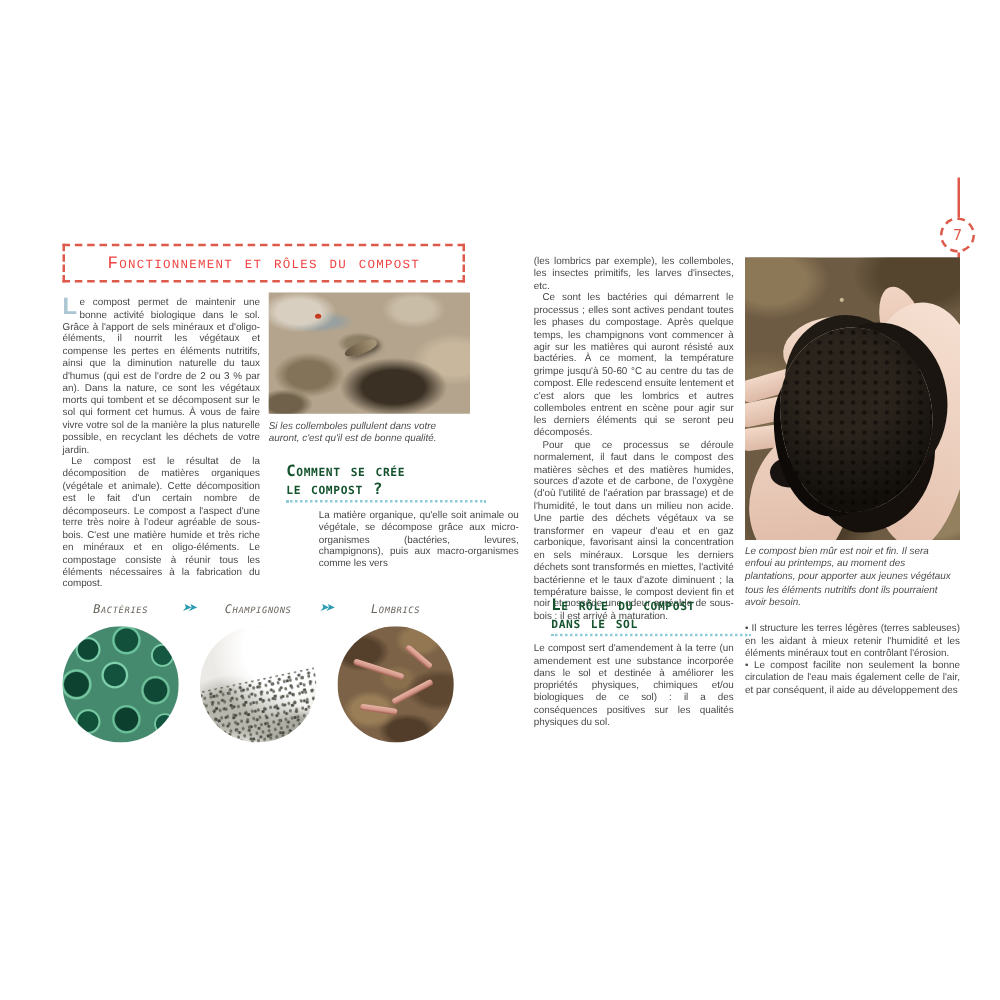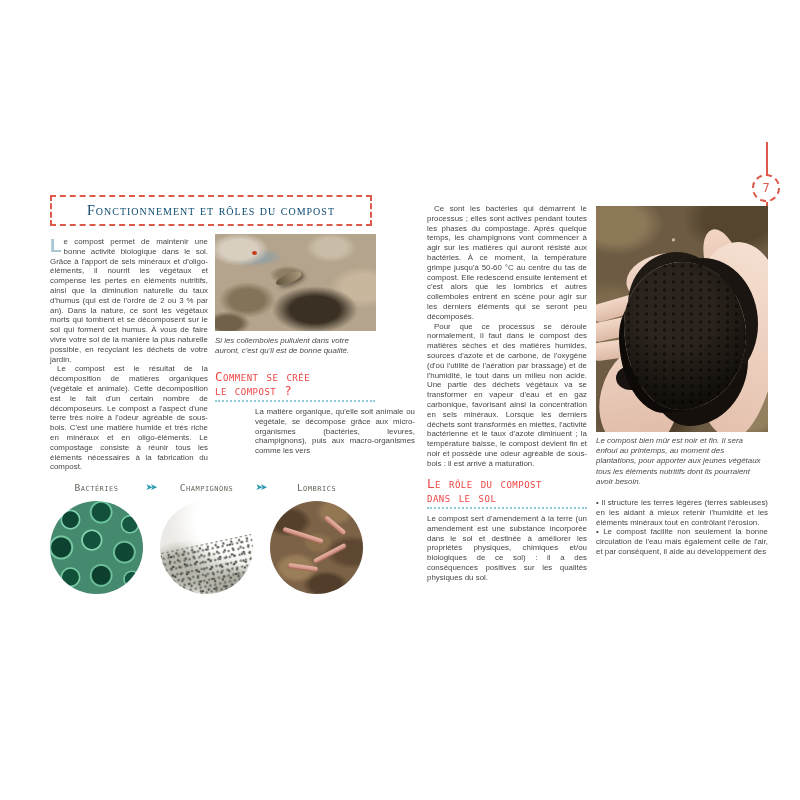--- a/index.html
+++ b/index.html
@@ -17,42 +17,42 @@
     display:flex; align-items:center; justify-content:center;
     color:#dd5a4b; font-family:"DejaVu Sans Mono", monospace; font-size:12px;
     background:#fff;
   }
   
   .title-box {
     position:absolute; left:50px; top:195px; width:322px; height:31px;
     border:2px dashed #dd5a4b; display:flex; align-items:center; justify-content:center;
   }
   .title-box h1 {
-    font-family:Liberation Serif, serif; font-weight:normal;
-    font-variant:small-caps; font-size:14px; letter-spacing:1px; color:#0c4a6e;
+    font-family:Liberation Mono, monospace; font-weight:normal;
+    font-variant:small-caps; font-size:14px; letter-spacing:1px; color:#ef4444;
     white-space:nowrap;
   }
   
   .bodytext { font-size:7.9px; line-height:9.8px; text-align:justify; color:#474747; }
   .bodytext p.indent { text-indent:7px; }
   .dropcap {
     float:left; font-size:19px; line-height:16px; padding:1px 2px 0 0;
     color:#a9c6d2; font-weight:bold; font-family:"Liberation Sans", sans-serif;
   }
   .col-left  { position:absolute; left:50px;  top:237px; width:158px; }
   .col-mid   { position:absolute; left:427px; top:204px; width:160px; }
   .s1-body   { position:absolute; left:215px; top:407px; width:160px;margin-left:40px; }
   .s2-body   { position:absolute; left:427px; top:514px; width:160px; }
   .col-right { position:absolute; left:596px; top:498px; width:172px; }
   
   .section-heading {
-    font-family:"DejaVu Sans Mono", monospace; font-weight:normal;
-    font-variant:small-caps; color:#ef4444; font-size:12.5px; line-height:13.5px;
+    font-family:"DejaVu Sans Mono", monospace; font-weight:bold;
+    font-variant:small-caps; color:#14532d; font-size:12.5px; line-height:13.5px;
     letter-spacing:0.5px; white-space:pre-line;
-    border-bottom:2px dotted #8ecbd8; padding-bottom:3px;
+    border-bottom:2px dotted #8ecbd8; padding-bottom:3px;margin-left:14px;
   }
   .s1-heading { position:absolute; left:215px; top:370px; width:160px; }
   .s2-heading { position:absolute; left:427px; top:477px; width:160px; }
   
   .caption { font-style:italic; font-size:7.9px; line-height:10.2px; color:#4c4c4c; }
   .caption1 { position:absolute; left:215px; top:336px; width:158px; }
   .caption2 { position:absolute; left:596px; top:436px; width:170px; }
   
   .photo-collembole {
     position:absolute; left:215px; top:234px; width:161px; height:97px; overflow:hidden;
@@ -69,21 +69,21 @@
   }
   .mite { position:absolute; left:37px; top:17px; width:5px; height:4px; border-radius:50%; background:#c43b1f; }
   .springtail {
     position:absolute; left:60px; top:40px; width:27px; height:9px;
     border-radius:50% 40% 40% 50%; transform:rotate(-22deg);
     background:linear-gradient(90deg,#5f5340,#8d7c60 60%,#a8987c);
     box-shadow:2px 3px 4px rgba(40,32,20,.55);
   }
   
   .diagram { position:absolute; left:50px; top:482px; width:314px; }
-  .diagram-labels { display:flex; align-items:center; margin-bottom:8px; }
+  .diagram-labels { display:flex; align-items:flex-start; margin-bottom:8px;font-style:italic; }
   .diagram-label {
     width:93px; text-align:center; font-family:"DejaVu Sans Mono", monospace;
     font-variant:small-caps; font-size:9.5px; letter-spacing:0.5px; color:#6a655c;
   }
   .diagram-arrow {
     width:17px; text-align:center; color:#2e9cb0; font-size:9px; letter-spacing:-3px;
     line-height:9px; text-indent:-3px;
   }
   .diagram-circles { display:flex; gap:17px; }
   .circle { width:93px; height:93px; border-radius:50%; position:relative; overflow:hidden; }
@@ -240,20 +240,21 @@
       <div class="circle worms">
         <div class="worm worm1"></div>
         <div class="worm worm2"></div>
         <div class="worm worm3"></div>
         <div class="worm worm4"></div>
       </div>
     </div>
   </div>
 
   <div class="col-mid bodytext">
+    <p>(les lombrics par exemple), les collemboles, les insectes primitifs, les larves d'insectes, etc.</p>
     <p class="indent">Ce sont les bactéries qui démarrent le processus ; elles sont actives pendant toutes les phases du compostage. Après quelque temps, les champignons vont commencer à agir sur les matières qui auront résisté aux bactéries. À ce moment, la température grimpe jusqu'à 50-60 °C au centre du tas de compost. Elle redescend ensuite lentement et c'est alors que les lombrics et autres collemboles entrent en scène pour agir sur les derniers éléments qui se seront peu décomposés.</p>
     <p class="indent">Pour que ce processus se déroule normalement, il faut dans le compost des matières sèches et des matières humides, sources d'azote et de carbone, de l'oxygène (d'où l'utilité de l'aération par brassage) et de l'humidité, le tout dans un milieu non acide. Une partie des déchets végétaux va se transformer en vapeur d'eau et en gaz carbonique, favorisant ainsi la concentration en sels minéraux. Lorsque les derniers déchets sont transformés en miettes, l'activité bactérienne et le taux d'azote diminuent ; la température baisse, le compost devient fin et noir et possède une odeur agréable de sous-bois : il est arrivé à maturation.</p>
   </div>
 
   <div class="section-heading s2-heading">Le rôle du compost
 dans le sol</div>
   <div class="s2-body bodytext">
     <p>Le compost sert d'amendement à la terre (un amendement est une substance incorporée dans le sol et destinée à améliorer les propriétés physiques, chimiques et/ou biologiques de ce sol) : il a des conséquences positives sur les qualités physiques du sol.</p>
   </div>
 

